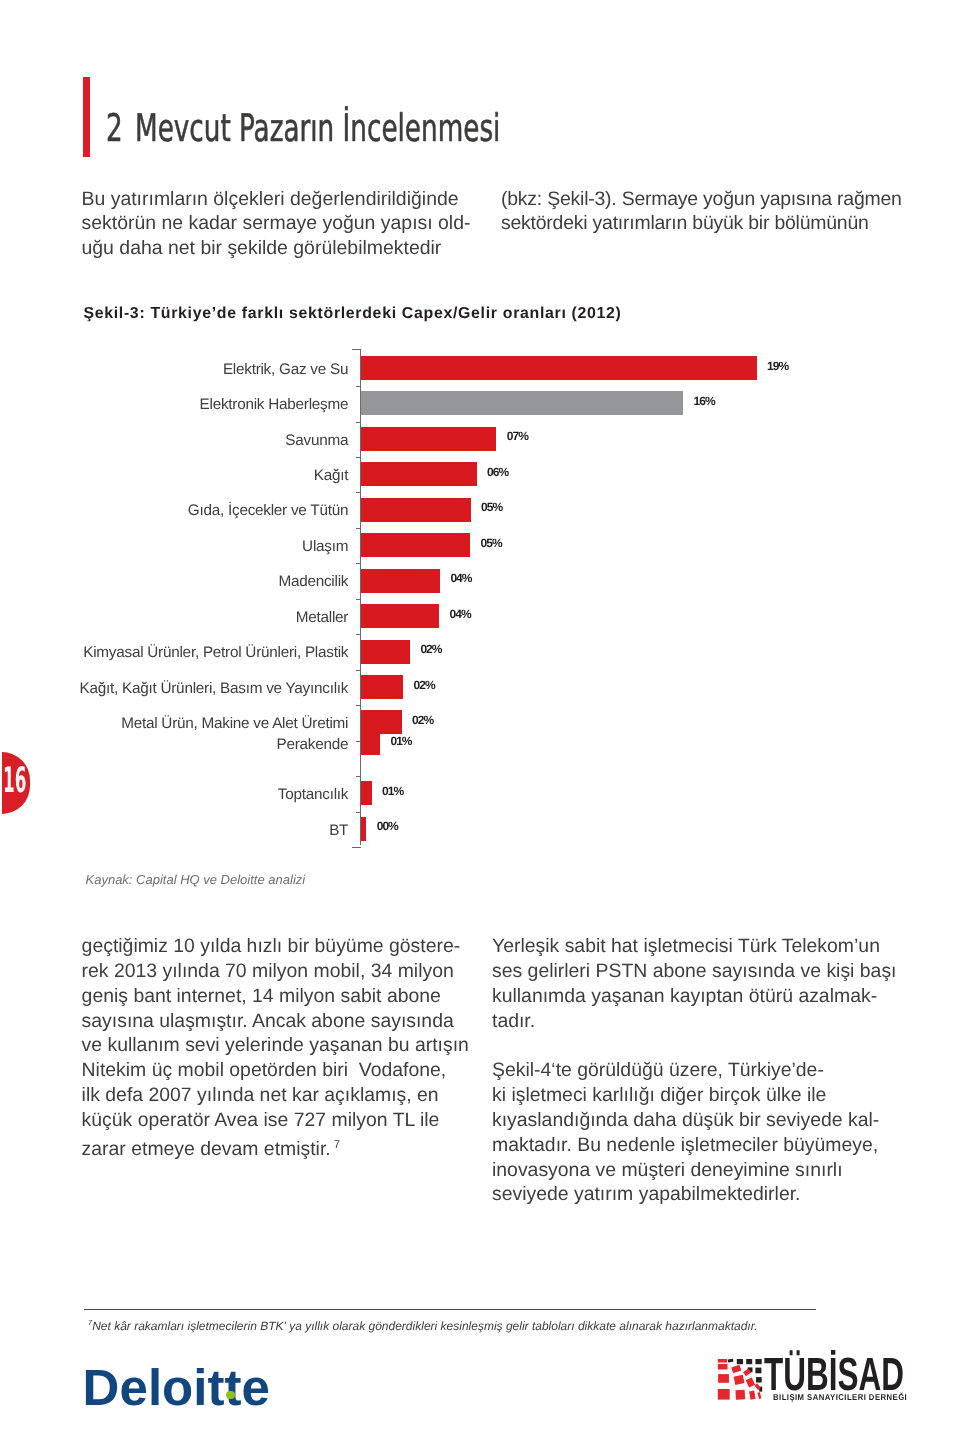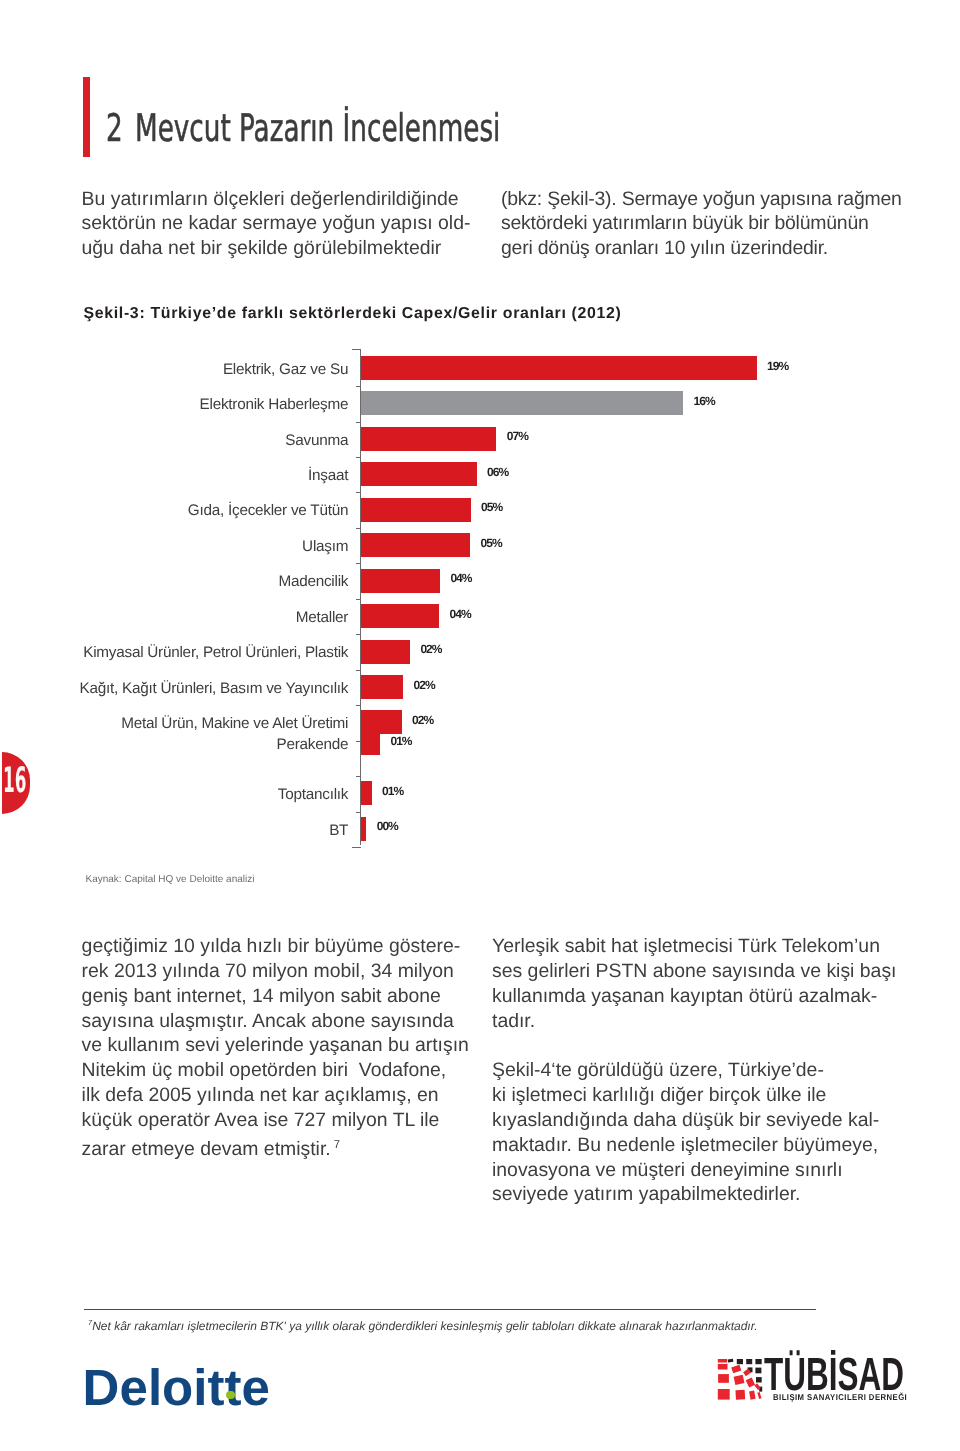--- a/index.html
+++ b/index.html
@@ -25,21 +25,21 @@
   .fig-cap{position:absolute;left:83.4px;top:305.6px;font-size:15.9px;line-height:16px;
            letter-spacing:0.68px;font-weight:bold;color:#231f20;white-space:nowrap;}
   .chart{position:absolute;left:0;top:350px;width:960px;height:500px;}
   .axis{position:absolute;left:360px;top:-0.6px;width:1px;height:495.5px;background:#6a6a6a;}
   .row{position:absolute;height:35.4px;left:0;width:960px;}
   .rowlabel{position:absolute;right:611.8px;font-size:15.3px;line-height:17px;letter-spacing:-0.25px;color:#3e3e40;white-space:nowrap;}
   .bar{position:absolute;left:361px;height:24px;}
   .vlabel{position:absolute;font-size:12px;color:#231f20;white-space:nowrap;letter-spacing:-0.98px;font-weight:bold;}
   .tick{position:absolute;left:355.5px;width:5px;height:1px;background:#6a6a6a;}
   .tick-end{left:352px;width:8.5px;}
-  .fig-src{position:absolute;left:85.5px;top:874px;font-size:10px;line-height:12px;color:#6d6e71;white-space:nowrap;}
+  .fig-src{position:absolute;left:85.5px;top:874px;font-size:13px;line-height:12px;font-style:italic;color:#6d6e71;white-space:nowrap;}
 
   
   .body-col{position:absolute;font-size:19.42px;line-height:24.85px;color:#3e3e40;}
   .body-l{left:81.6px;top:934px;width:420px;}
   .body-r{left:492px;top:934px;width:430px;}
   .tline{white-space:pre;}
   .tline.just{}
   .para{margin:0;}
   .para + .para{margin-top:24.85px;}
 
@@ -81,21 +81,20 @@
     <span class="hdr-num">2</span><span>Mevcut Pazarın İncelenmesi</span>
   </div>
   <div class="intro intro-l">
       <div class="tline just">Bu yatırımların ölçekleri değerlendirildiğinde</div>
       <div class="tline just">sektörün ne kadar sermaye yoğun yapısı old-</div>
       <div class="tline">uğu daha net bir şekilde görülebilmektedir</div>
     </div>
   <div class="intro intro-r">
       <div class="tline just">(bkz: Şekil-3). Sermaye yoğun yapısına rağmen</div>
       <div class="tline just">sektördeki yatırımların büyük bir bölümünün</div>
-      <div class="tline">geri dönüş oranları 10 yılın üzerindedir.</div>
     </div>
 
   <div class="fig-cap">Şekil-3: Türkiye’de farklı sektörlerdeki Capex/Gelir oranları (2012)</div>
   <div class="chart">
     <div class="axis"></div>
     <div id="rows">
         <div class="row" style="top: 5.9px;">
           <div class="rowlabel" style="top: 4.8px;">Elektrik, Gaz ve Su</div>
           <div class="bar" style="width: 395.58px; background: rgb(216, 25, 32);"></div>
           <div class="vlabel" style="left: 767.08px; top: 2.7px;">19%</div>
@@ -108,21 +107,21 @@
           <div class="vlabel" style="left: 693.585px; top: 2.7px;">16%</div>
         </div>
         <div class="tick" style="top: 71.55px;"></div>
         <div class="row" style="top: 76.8px;">
           <div class="rowlabel" style="top: 4.8px;">Savunma</div>
           <div class="bar" style="width: 135.33px; background: rgb(216, 25, 32);"></div>
           <div class="vlabel" style="left: 506.83px; top: 2.7px;">07%</div>
         </div>
         <div class="tick" style="top: 107px;"></div>
         <div class="row" style="top: 112.25px;">
-          <div class="rowlabel" style="top: 4.8px;">İnşaat</div>
+          <div class="rowlabel" style="top: 4.8px;">Kağıt</div>
           <div class="bar" style="width: 115.551px; background: rgb(216, 25, 32);"></div>
           <div class="vlabel" style="left: 487.051px; top: 2.7px;">06%</div>
         </div>
         <div class="tick" style="top: 142.45px;"></div>
         <div class="row" style="top: 147.7px;">
           <div class="rowlabel" style="top: 4.8px;">Gıda, İçecekler ve Tütün</div>
           <div class="bar" style="width: 109.513px; background: rgb(216, 25, 32);"></div>
           <div class="vlabel" style="left: 481.013px; top: 2.7px;">05%</div>
         </div>
         <div class="tick" style="top: 177.9px;"></div>
@@ -184,21 +183,21 @@
   </div>
   <div class="fig-src">Kaynak: Capital HQ ve Deloitte analizi</div>
 
   <div class="body-col body-l">
       <div class="tline just">geçtiğimiz 10 yılda hızlı bir büyüme göstere-</div>
       <div class="tline just">rek 2013 yılında 70 milyon mobil, 34 milyon</div>
       <div class="tline just">geniş bant internet, 14 milyon sabit abone</div>
       <div class="tline just">sayısına ulaşmıştır. Ancak abone sayısında</div>
       <div class="tline just">ve kullanım sevi yelerinde yaşanan bu artışın</div>
       <div class="tline just">Nitekim üç mobil opetörden biri  Vodafone,</div>
-      <div class="tline just">ilk defa 2005 yılında net kar açıklamış, en</div>
+      <div class="tline just">ilk defa 2007 yılında net kar açıklamış, en</div>
       <div class="tline just">küçük operatör Avea ise 727 milyon TL ile</div>
       <div class="tline">zarar etmeye devam etmiştir.<sup> 7</sup></div>
     </div>
   <div class="body-col body-r">
       <div class="para">
         <div class="tline just">Yerleşik sabit hat işletmecisi Türk Telekom’un</div>
         <div class="tline just">ses gelirleri PSTN abone sayısında ve kişi başı</div>
         <div class="tline just">kullanımda yaşanan kayıptan ötürü azalmak-</div>
         <div class="tline">tadır.</div>
       </div>

